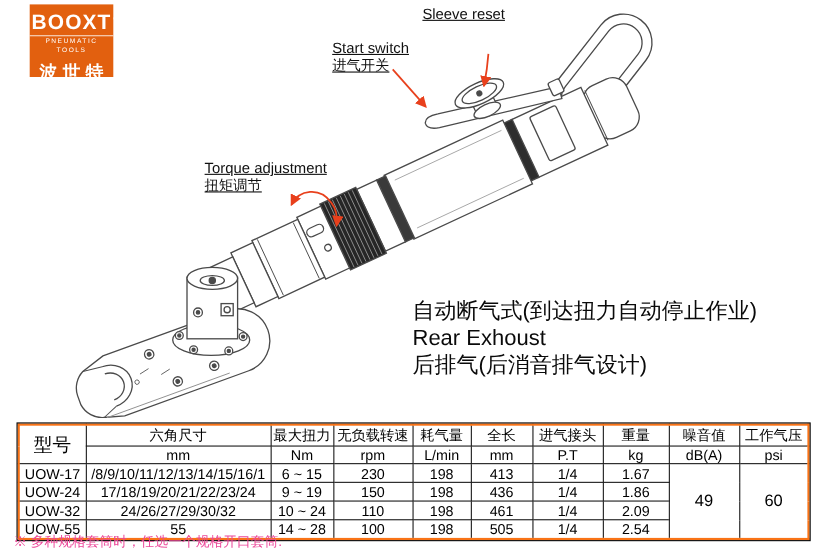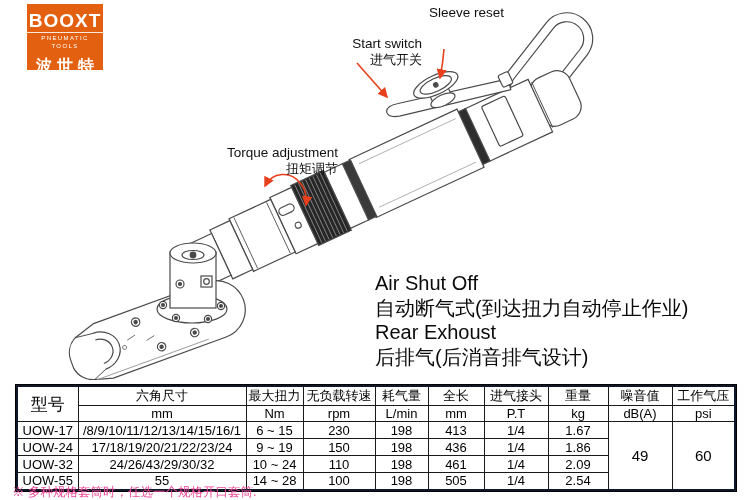--- a/index.html
+++ b/index.html
@@ -13,33 +13,33 @@
   .logo .brand { font-size:19px; font-weight:bold; letter-spacing:1px; line-height:19px; position:relative; display:inline-block;}
   .logo .reg { position:absolute; right:-8px; top:-3px; font-size:7px; font-weight:normal; }
   .logo .tagline { font-size:6px; letter-spacing:1.4px; line-height:8px; margin-top:1px;
                    border-top:1px solid rgba(255,255,255,.85); padding-top:1px; display:inline-block;}
   .logo .cn { font-size:16px; font-weight:bold; letter-spacing:5px; margin-top:4px; margin-left:5px; }
 
   
   svg.draw { position:absolute; left:0; top:0; }
 
   
-  .ann { position:absolute; text-align:right; font-size:13.5px; line-height:15.5px; color:#101010; }
+  .ann { position:absolute; text-align:left; font-size:13.5px; line-height:15.5px; color:#101010;text-decoration:underline; }
   .ann .zh { font-size:13px; }
 
   
   .features { position:absolute; left:375px; top:271px; font-size:20px; line-height:24.5px; color:#0a0a0a; }
 
   
   table.spec { position:absolute; left:16px; top:385px; width:718px; border-collapse:collapse;
                table-layout:fixed; font-size:13px; text-align:center; color:#000; }
   table.spec th, table.spec td { border:1px solid #1a1a1a; padding:0 1px; overflow:hidden;
                white-space:nowrap; font-weight:normal; height:17px; }
   table.spec tr.hdr th { height:15px;margin-top:46px; }
-  table.spec { border:2px solid #0f172a; outline:1px solid #000; }
+  table.spec { border:2px solid #f97316; outline:1px solid #000; }
   td.model-hd { font-size:17px; }
   td.merged { font-size:15px; }
 
   .footnote { position:absolute; left:12px; top:484px; font-size:12.5px; color:#ec4899; }
 </style>
 </head>
 <body>
 
 <div class="stage">
 
@@ -187,21 +187,20 @@
   <div class="ann" style="left:302px; top:36px; width:120px;">
     <div class="en">Start switch</div>
     <div class="zh">进气开关</div>
   </div>
   <div class="ann" style="left:186px; top:145px; width:152px;">
     <div class="en">Torque adjustment</div>
     <div class="zh">扭矩调节</div>
   </div>
 
   <div class="features">
-    <div>Air Shut Off</div>
     <div>自动断气式(到达扭力自动停止作业)</div>
     <div>Rear Exhoust</div>
     <div>后排气(后消音排气设计)</div>
   </div>
 
   <table class="spec">
     <colgroup>
       <col style="width:61px">
         <col style="width:168px">
         <col style="width:57px">
@@ -254,21 +253,21 @@
       <td>17/18/19/20/21/22/23/24</td>
       <td>9 ~ 19</td>
       <td>150</td>
       <td>198</td>
       <td>436</td>
       <td>1/4</td>
       <td>1.86</td>
     </tr>
     <tr>
       <td>UOW-32</td>
-      <td>24/26/43/29/30/32</td>
+      <td>24/26/27/29/30/32</td>
       <td>10 ~ 24</td>
       <td>110</td>
       <td>198</td>
       <td>461</td>
       <td>1/4</td>
       <td>2.09</td>
     </tr>
     <tr>
       <td>UOW-55</td>
       <td>55</td>

